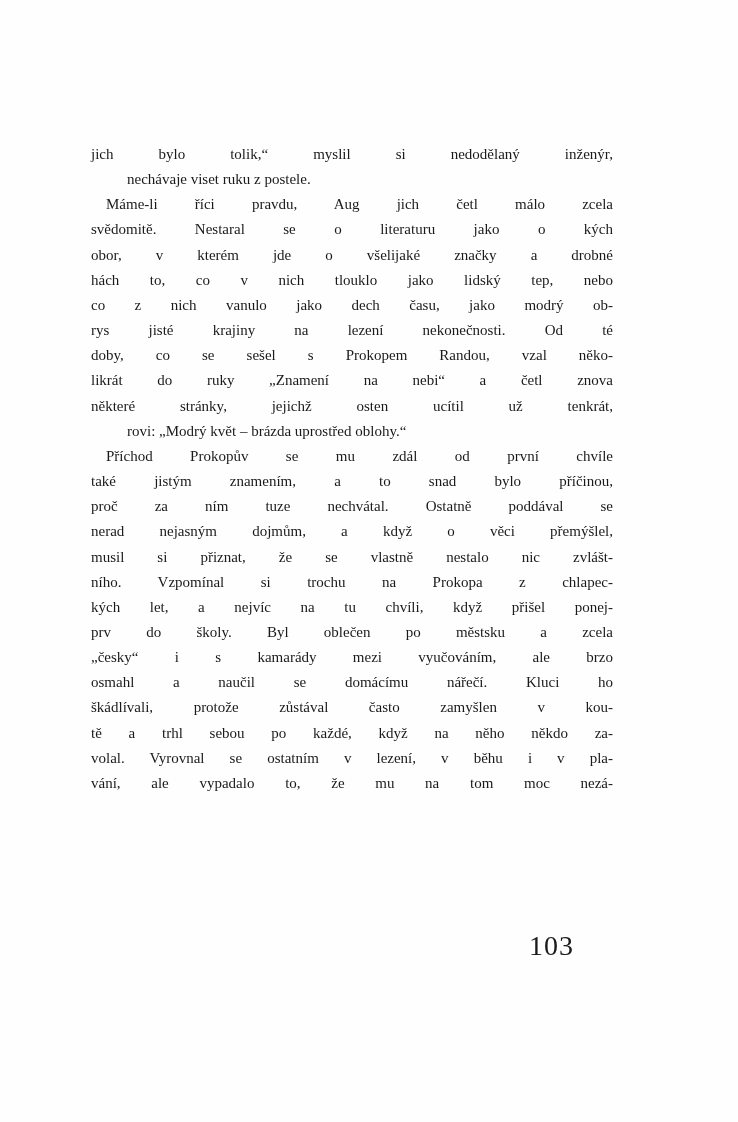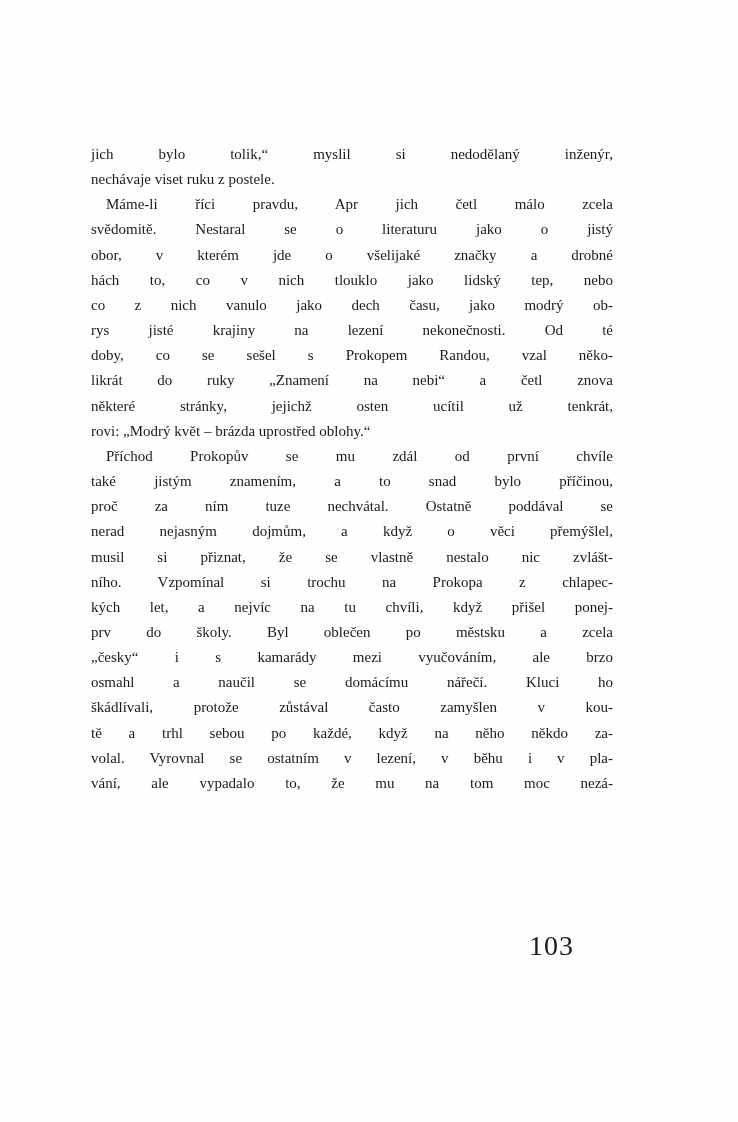--- a/index.html
+++ b/index.html
@@ -35,40 +35,41 @@
       white-space: nowrap;
       text-align: justify;
       text-align-last: justify;
       height: 25.17px;
     }
     .line.indent {
       padding-left: 15px;
     }
     .line.last {
       text-align-last: left;
+      margin-left: 36px;
     }
     .page-number {
       position: absolute;
       left: 529px;
       top: 930px;
       font-family: "Liberation Serif", "DejaVu Serif", serif;
       font-size: 28px;
       color: #1a1a1a;
       letter-spacing: 1px;
     }
   </style>
 </head>
 <body>
 
 <div class="page">
   <div class="text-block">
     <span class="line">jich bylo tolik,“ myslil si nedodělaný inženýr,</span>
     <span class="line last">nechávaje viset ruku z postele.</span>
-    <span class="line indent">Máme-li říci pravdu, Apr jich četl málo zcela</span>
-    <span class="line">svědomitě. Nestaral se o literaturu jako o jistý</span>
+    <span class="line indent">Máme-li říci pravdu, Aug jich četl málo zcela</span>
+    <span class="line">svědomitě. Nestaral se o literaturu jako o kých</span>
     <span class="line">obor, v kterém jde o všelijaké značky a drobné</span>
     <span class="line">hách to, co v nich tlouklo jako lidský tep, nebo</span>
     <span class="line">co z nich vanulo jako dech času, jako modrý ob-</span>
     <span class="line">rys jisté krajiny na lezení nekonečnosti. Od té</span>
     <span class="line">doby, co se sešel s Prokopem Randou, vzal něko-</span>
     <span class="line">likrát do ruky „Znamení na nebi“ a četl znova</span>
     <span class="line">některé stránky, jejichž osten ucítil už tenkrát,</span>
     <span class="line last">rovi: „Modrý květ – brázda uprostřed oblohy.“</span>
     <span class="line indent">Příchod Prokopův se mu zdál od první chvíle</span>
     <span class="line">také jistým znamením, a to snad bylo příčinou,</span>

